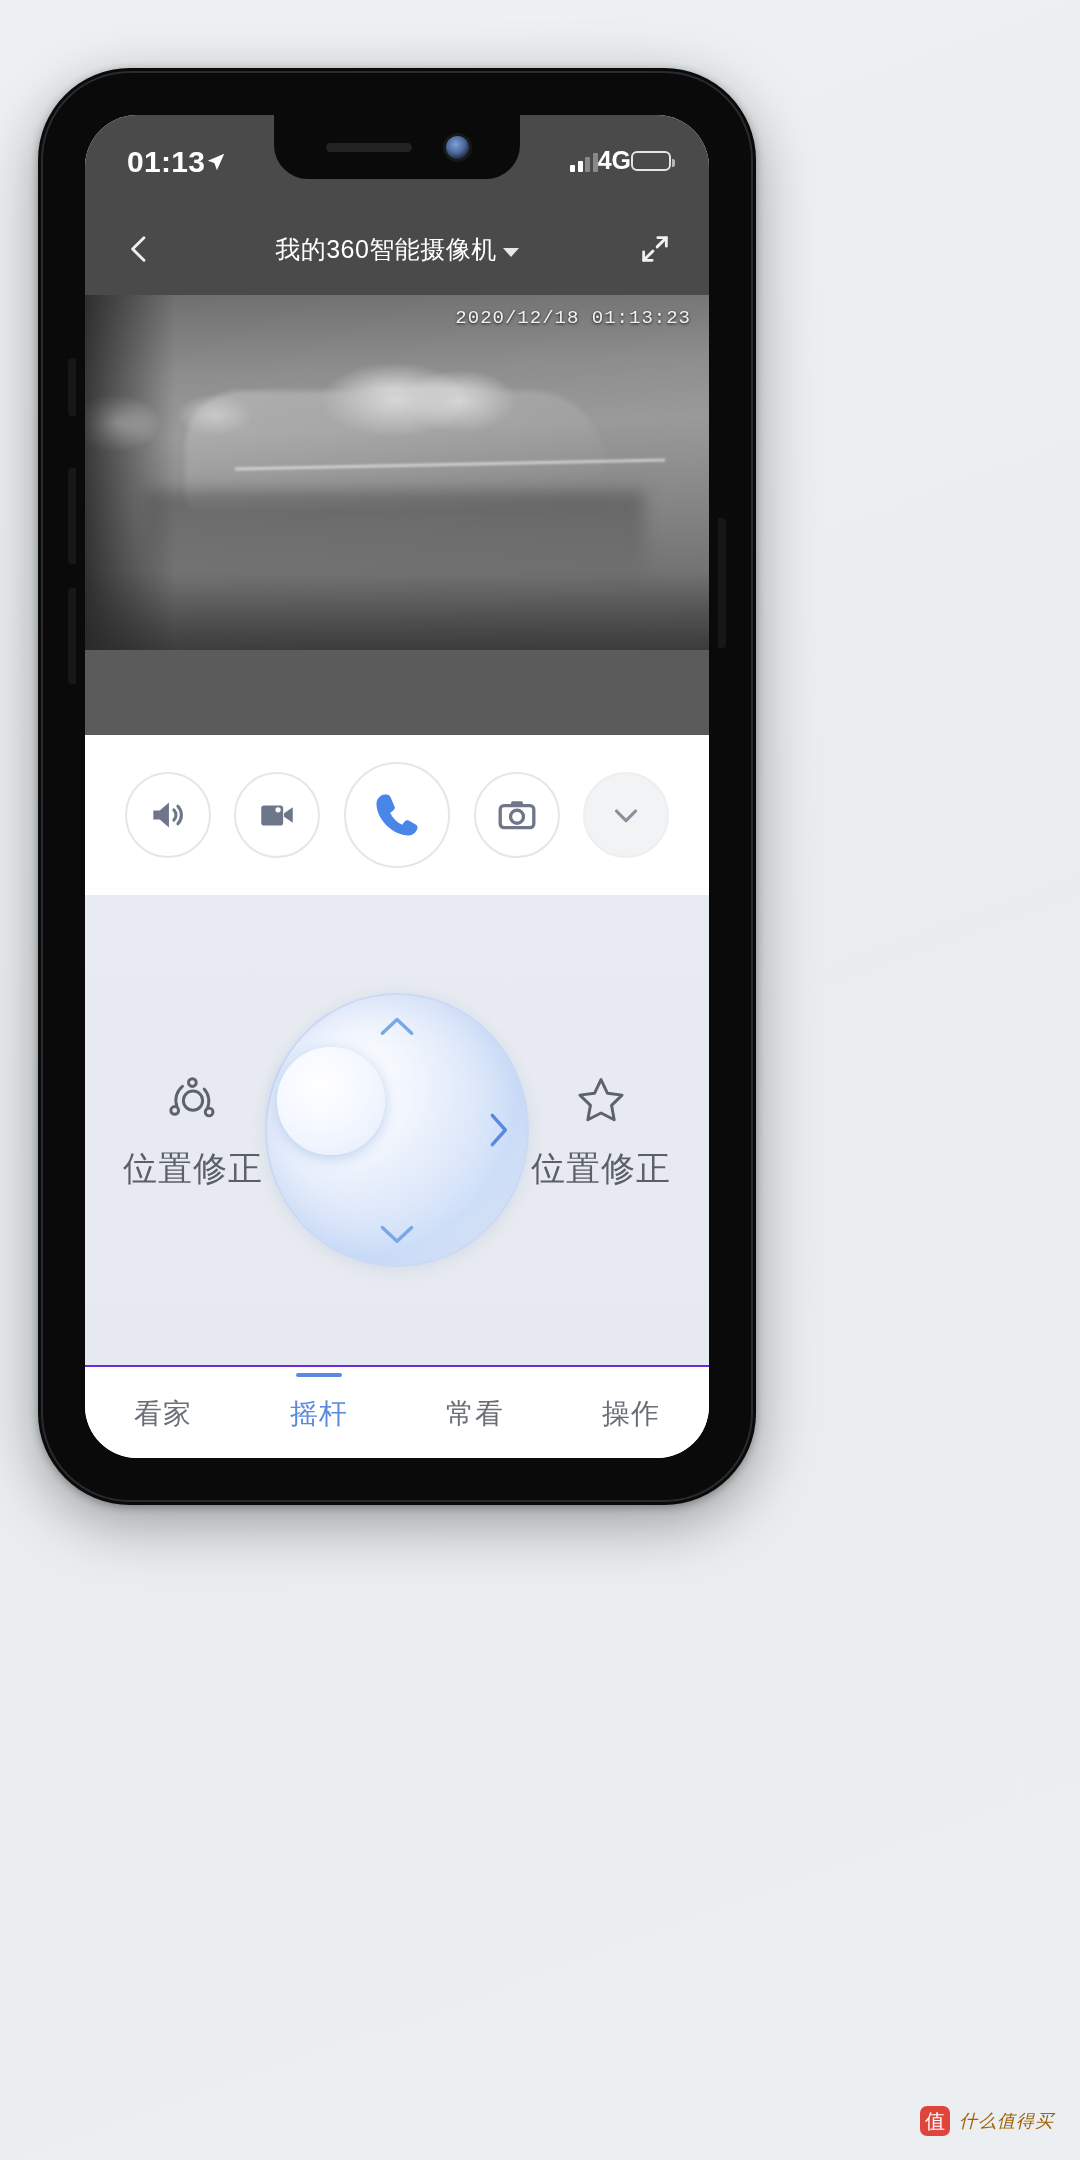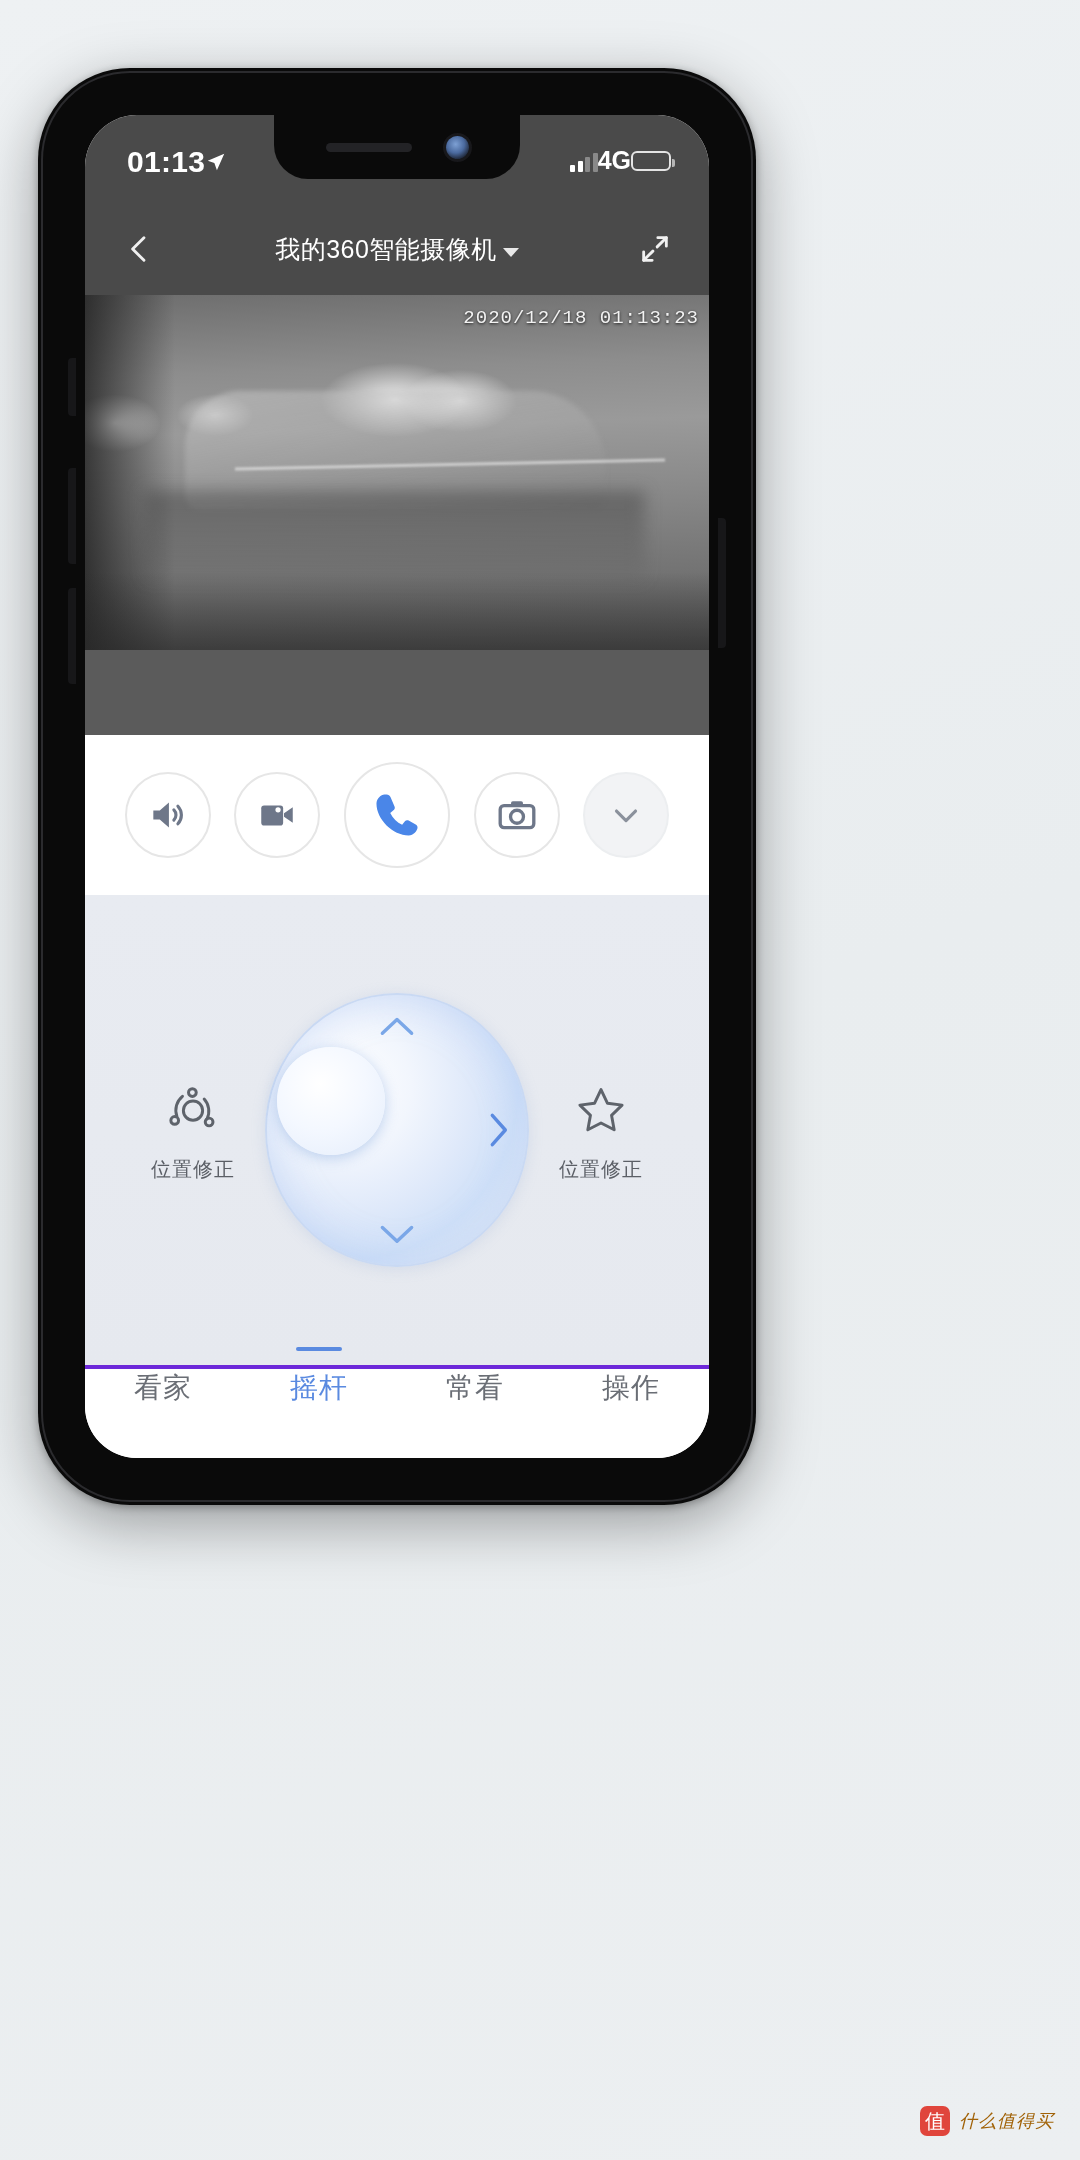--- a/index.html
+++ b/index.html
@@ -160,21 +160,21 @@
   }
   .dark-left {
     position:absolute; left:0; top:0; width: 90px; height: 100%;
     background: linear-gradient(90deg, rgba(25,25,25,0.75), rgba(25,25,25,0));
   }
   .dark-bottom {
     position:absolute; left:0; bottom:0; width: 100%; height: 78px;
     background: linear-gradient(0deg, rgba(40,40,40,0.65), rgba(40,40,40,0));
   }
   .ts-overlay {
-    position: absolute; right: 10px; top: 12px;
+    position: absolute; right: 18px; top: 12px;
     color: #f2f2f2; font-size: 19px;
     font-family: "Liberation Mono", monospace;
     letter-spacing: 1px;
     text-shadow: 0 1px 3px rgba(0,0,0,0.8);
   }
 
   
   .control-strip {
     height: 160px; background: #ffffff;
     display: flex; align-items: center; justify-content: space-around;
@@ -194,21 +194,21 @@
     position: relative;
     height: 470px;
     background: linear-gradient(180deg, #e8ebf1 0%, #e6e9ef 100%);
     display: flex; align-items: center; justify-content: space-between;
     padding: 0 36px;
   }
   .side-action {
     width: 150px;
     display: flex; flex-direction: column; align-items: center; gap: 16px;
   }
-  .side-label { font-size: 20px; color: #5b5f66; letter-spacing: 1px; }
+  .side-label { font-size: 34px; color: #5b5f66; letter-spacing: 1px; }
 
   .joystick {
     position: relative;
     width: 274px; height: 274px; border-radius: 50%;
     background:
       radial-gradient(circle at 30% 34%, #ffffff 0%, #f2f6fd 26%, #dfe9fa 50%, #cfe0f8 68%, #e7edf6 88%, #eef1f6 100%);
     border: 2px solid #c9d9f3;
     box-shadow: inset 0 0 40px rgba(160,190,240,0.35), 0 2px 14px rgba(150,175,215,0.25);
   }
   .joy-knob {
@@ -219,22 +219,22 @@
   }
   .joy-arrow { position: absolute; color: #7aa7e8; }
   .joy-up    { top: 18px; left: 50%; transform: translateX(-50%); }
   .joy-down  { bottom: 18px; left: 50%; transform: translateX(-50%); }
   .joy-right { right: 16px; top: 50%; transform: translateY(-50%); }
 
   
   .tabbar {
     position: relative;
     height: 96px; background: #ffffff;
-    display: flex; align-items: flex-start;
-    border-top: 4px solid #6d28d9;
+    display: flex; align-items: center;
+    border-top: 2px solid #6d28d9;
   }
   .tab {
     flex: 1; text-align: center; position: relative;
     font-size: 28px; color: #6a6e75; letter-spacing: 1px;
   }
   .tab.active { color: #5a8ae0; }
   .tab.active::before {
     content: ""; position: absolute;
     top: -22px; left: 50%; transform: translateX(-50%);
     width: 46px; height: 4px; background: #5a8ae0; border-radius: 2px;

